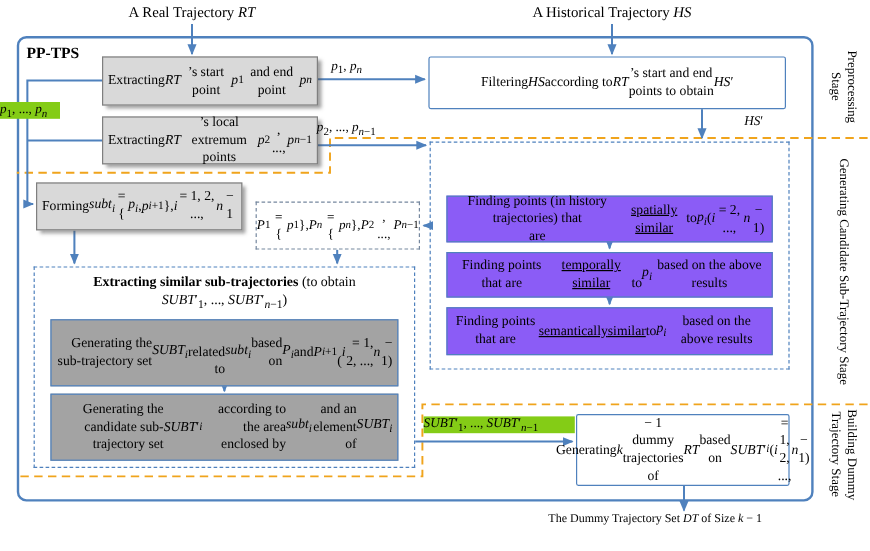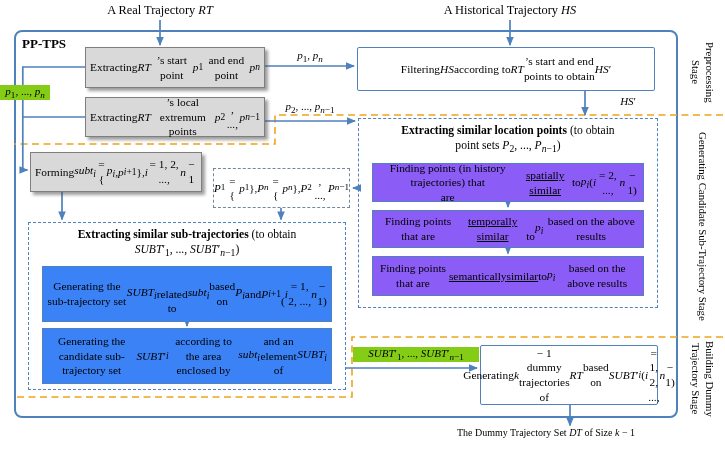--- a/index.html
+++ b/index.html
@@ -9,27 +9,27 @@
   }
   .toplabel { position:absolute; font-size:12.4px; text-align:center; }
   .frame { position:absolute; left:14px; top:30px; width:664px; height:388px;
            border:2px solid #4f81bd; border-radius:8px; box-sizing:border-box; }
   .frame-title { position:absolute; left:22px; top:36px; font-weight:bold; font-size:13px; }
   .box { position:absolute; display:flex; align-items:center; justify-content:center;
          text-align:center; font-size:11.4px; line-height:1.28; box-sizing:border-box; padding:2px 4px; }
   .gray { background:#d9d9d9; border:1px solid #7f7f7f; box-shadow:3px 3px 3px rgba(80,80,80,0.55); }
   .bluebox { background:#ffffff; border:1.6px solid #4f81bd; border-radius:2px; }
   .lightblue { background:#8b5cf6; border:1.3px solid #4f81bd; }
-  .greenbox { background:#3b82f6; border:1.3px solid #4f81bd; }
+  .greenbox { background:#a3a3a3; border:1.3px solid #4f81bd;text-align:right; }
   .dashedbox { position:absolute; border:1.6px dashed #4f81bd; box-sizing:border-box; }
   .ctitle { position:absolute; text-align:center; font-size:11.6px; line-height:1.3; }
   .pbox { position:absolute; border:1.4px dashed #75879e; background:#fff;
           display:flex; align-items:center; justify-content:center; text-align:center;
           font-size:11px; line-height:1.3; box-sizing:border-box; }
-  .elabel { position:absolute; font-size:11px; text-align:center; white-space:nowrap; }
+  .elabel { position:absolute; font-size:11px; text-align:left; white-space:nowrap; }
   .whitebg { background:#84cc16; }
   .stage-label { position:absolute; writing-mode:vertical-rl; text-orientation:mixed;
                  font-size:10.8px; line-height:1.3; text-align:center;
                  display:flex; align-items:center; justify-content:center; }
   .outlabel { position:absolute; font-size:10px; text-align:center; }
   svg.connectors { position:absolute; left:0; top:0; pointer-events:none; }
   svg .flow { stroke:#4f81bd; stroke-width:1.7; fill:none; }
   svg .divider { stroke:#f0a41c; stroke-width:1.6; fill:none; stroke-dasharray:7 4.5; }
 </style>
 </head>
@@ -70,21 +70,20 @@
     <path class="flow" marker-end="url(#arw)" d="M570 405 V425.5"></path>
   </svg>
 
   <div class="box gray" style="left:85px;top:47px;width:180px;height:41px">Extracting <i>RT</i>’s start point<br><i>p</i><sub>1</sub> and end point <i>p</i><sub><i>n</i></sub></div>
   <div class="box gray" style="left:85px;top:97px;width:180px;height:40px">Extracting <i>RT</i>’s local<br>extremum points <i>p</i><sub>2</sub>, ..., <i>p</i><sub><i>n</i>−1</sub></div>
   <div class="box gray" style="left:30px;top:152px;width:172px;height:40px">Forming <i>subt<sub>i</sub></i> = {<i>p<sub>i</sub></i>, <i>p</i><sub><i>i</i>+1</sub>},<br><i>i</i> = 1, 2, ..., <i>n</i> − 1</div>
 
   <div class="box bluebox" style="left:357px;top:47px;width:298px;height:44px">Filtering <i>HS</i> according to <i>RT</i>’s start and end<br>points to obtain <i>HS</i>′</div>
 
   <div class="dashedbox" style="left:358px;top:118px;width:300px;height:190px"></div>
-  <div class="ctitle" style="left:362px;top:123px;width:292px"><b>Extracting similar location points</b> (to obtain<br>point sets <i>P</i><sub>2</sub>, ..., <i>P</i><sub><i>n</i>−1</sub>)</div>
   <div class="box lightblue" style="left:372px;top:163px;width:272px;height:39px">Finding points (in history trajectories) that<br>are <u>spatially similar</u> to <i>p<sub>i</sub></i> (<i>i</i> = 2, ..., <i>n</i> − 1)</div>
   <div class="box lightblue" style="left:372px;top:210px;width:272px;height:38px">Finding points that are <u>temporally similar</u><br>to <i>p<sub>i</sub></i> based on the above results</div>
   <div class="box lightblue" style="left:372px;top:256px;width:272px;height:40px">Finding points that are <u>semantically</u><br><u>similar</u> to <i>p<sub>i</sub></i> based on the above results</div>
 
   <div class="pbox" style="left:213px;top:168px;width:137px;height:40px"><i>P</i><sub>1</sub> = {<i>p</i><sub>1</sub>}, <i>P</i><sub><i>n</i></sub> = {<i>p</i><sub><i>n</i></sub>},<br><i>P</i><sub>2</sub>, ..., <i>P</i><sub><i>n</i>−1</sub></div>
 
   <div class="dashedbox" style="left:28px;top:222px;width:318px;height:168px"></div>
   <div class="ctitle" style="left:32px;top:227px;width:310px"><b>Extracting similar sub-trajectories</b> (to obtain<br><i>SUBT</i>′<sub>1</sub>, ..., <i>SUBT</i>′<sub><i>n</i>−1</sub>)</div>
   <div class="box greenbox" style="left:42px;top:266px;width:290px;height:56px">Generating the sub-trajectory set <i>SUBT<sub>i</sub></i><br>related to <i>subt<sub>i</sub></i> based on <i>P<sub>i</sub></i> and <i>P</i><sub><i>i</i>+1</sub><br>(<i>i</i> = 1, 2, ..., <i>n</i> − 1)</div>
   <div class="box greenbox" style="left:42px;top:328px;width:290px;height:56px">Generating the candidate sub-trajectory set<br><i>SUBT</i>′<sub><i>i</i></sub> according to the area enclosed by<br><i>subt<sub>i</sub></i> and an element of <i>SUBT<sub>i</sub></i></div>

